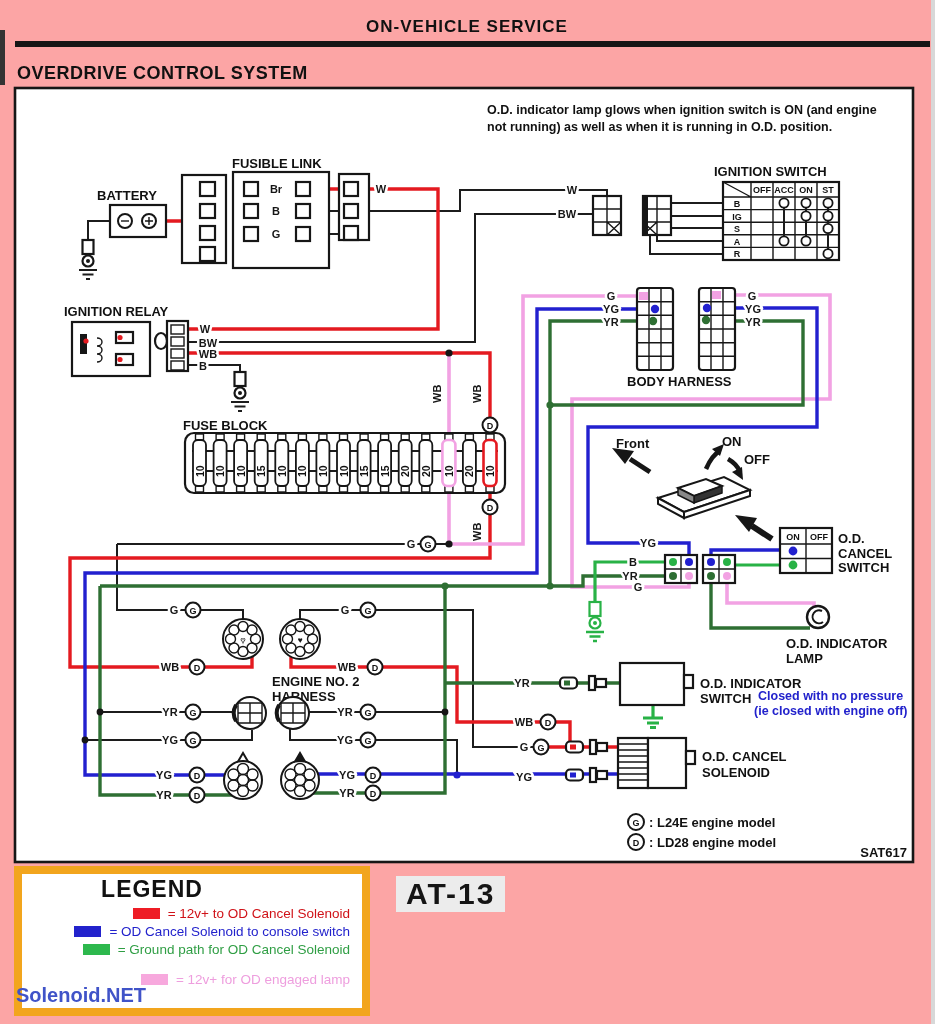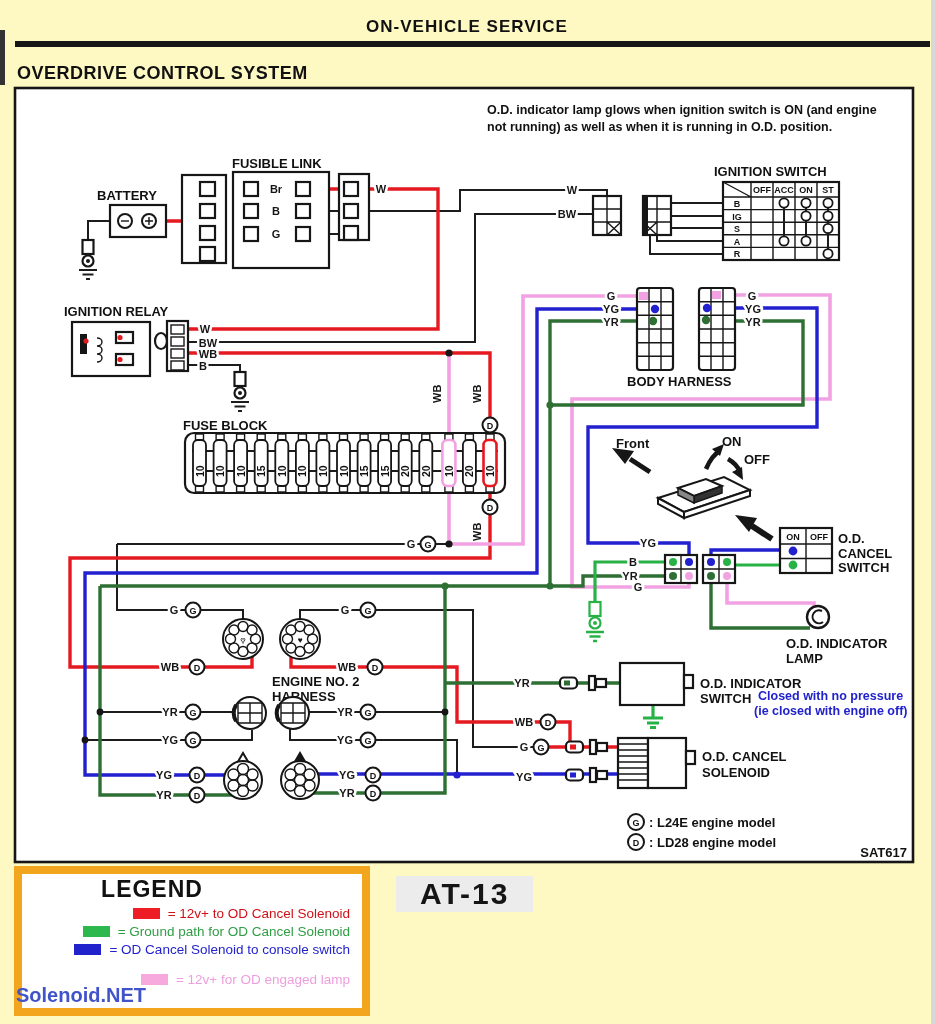--- a/index.html
+++ b/index.html
@@ -1,16 +1,16 @@
 <!DOCTYPE html>
 <html><head>
 <meta charset="utf-8">
 <style>
   html,body{margin:0;padding:0;background:#ffffff;}
-  #page{position:relative;width:935px;height:1024px;background:#fef9c3;overflow:hidden;
+  #page{position:relative;width:935px;height:1024px;background:#fca5a5;overflow:hidden;
         font-family:"Liberation Sans",sans-serif;}
   svg text{font-family:"Liberation Sans",sans-serif;}
   .ttl{font-weight:bold;fill:#111;}
   .lbl{font:bold 11px "Liberation Sans",sans-serif;fill:#161616;}
   .inl{font:bold 11px "Liberation Sans",sans-serif;fill:#161616;stroke:#ffffff;stroke-width:5px;
        paint-order:stroke;text-anchor:middle;}
   .cmp{font:bold 13px "Liberation Sans",sans-serif;fill:#111;}
   .wk{stroke:#1c1c1c;stroke-width:2;fill:none;}
   .wr{stroke:#e41a20;stroke-width:3.4;fill:none;}
   .wb{stroke:#2220cf;stroke-width:3.4;fill:none;}
@@ -25,21 +25,21 @@
   .amp{font:bold 10.5px "Liberation Sans",sans-serif;fill:#111;}
   #legendbox{position:absolute;left:14px;top:866px;width:318px;height:132px;
      border:8px solid #f2a51d;background:#fff;padding:2px 12px 0 10px;}
   #legendbox .lg-title{font-weight:bold;font-size:23px;color:#111;text-align:center;
      width:240px;letter-spacing:1px;}
   .lg-row{display:flex;align-items:center;margin-top:3px;font-weight:normal;font-size:13.5px;justify-content:flex-end;}
   .lg-sw{display:inline-block;width:27px;height:11px;margin-right:8px;flex:0 0 auto;}
   .lg-sub{margin:0 0 0 47px;font-weight:bold;font-size:13.5px;}
   .lg-gap{height:12px;}
   #atcode{position:absolute;left:396px;top:876px;font-size:30px;font-weight:bold;color:#151515;
-     letter-spacing:2px;background:#ececec;padding:1px 24px;}
+     letter-spacing:2px;background:#ececec;padding:1px 10px;}
   #watermark{position:absolute;left:16px;top:984px;font-size:20px;font-weight:bold;color:#4053c8;}
   #pageedge{position:absolute;right:0;top:0;width:4px;height:1024px;background:#d8d8d8;}
 </style>
 </head>
 <body>
 
 <div id="page">
 
 <svg width="935" height="1024" viewBox="0 0 935 1024">
 
@@ -580,26 +580,26 @@
 </svg>
 
 
 <div id="legendbox">
   <div class="lg-title">LEGEND</div>
   <div class="lg-row">
     <span class="lg-sw" style="background: rgb(238, 28, 37);"></span>
     <span style="color: rgb(208, 18, 24);">= 12v+ to OD Cancel Solenoid</span>
   </div>
   <div class="lg-row">
+    <span class="lg-sw" style="background: rgb(34, 34, 204);"></span>
+    <span style="color: rgb(34, 34, 204);">= OD Cancel Solenoid to console switch</span>
+  </div>
+  <div class="lg-row">
     <span class="lg-sw" style="background: rgb(45, 184, 77);"></span>
     <span style="color: rgb(47, 158, 68);">= Ground path for OD Cancel Solenoid</span>
-  </div>
-  <div class="lg-row">
-    <span class="lg-sw" style="background: rgb(34, 34, 204);"></span>
-    <span style="color: rgb(34, 34, 204);">= OD Cancel Solenoid to console switch</span>
   </div>
   <div class="lg-gap"></div>
   <div class="lg-row">
     <span class="lg-sw" style="background: rgb(247, 168, 221);"></span>
     <span style="color: rgb(238, 158, 222);">= 12v+ for OD engaged lamp</span>
   </div>
 </div>
 
 <div id="atcode">AT-13</div>
 <div id="watermark">Solenoid.NET</div>

